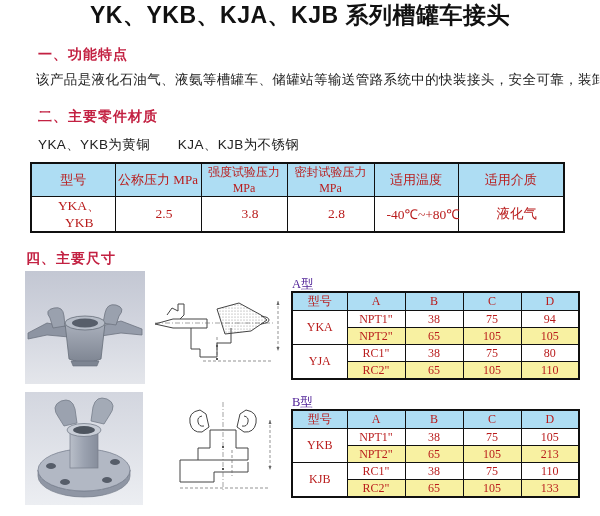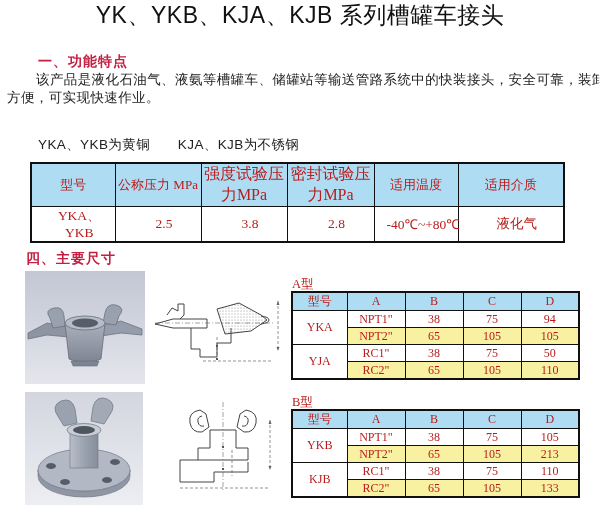--- a/index.html
+++ b/index.html
@@ -6,59 +6,59 @@
   body{background:#ffffff;}
   .page{
     position:relative; width:600px; height:516px; overflow:hidden;
     background:#ffffff;
     font-family:"Liberation Sans", sans-serif;
     color:#1a1a1a;
   }
   .abs{position:absolute;}
   .page-title{
     left:0; top:11; width:600px; text-align:center;
-    font-size:23px; font-weight:normal; letter-spacing:0.5px; color:#111;
+    font-size:23px; font-weight:bold; letter-spacing:0.5px; color:#111;
   }
   .sec-heading{
     font-size:14px; font-weight:bold; color:#c32142; letter-spacing:1px;
   }
   .body-text{
     font-size:13.5px; color:#222; letter-spacing:0.4px; white-space:nowrap;
   }
   
   table{border-collapse:collapse; table-layout:fixed;
         font-family:"Liberation Serif", serif; color:#b91c1c;}
   table.perf{width:533px; border:2px solid #101010;}
   table.perf th, table.perf td{border:1px solid #101010; text-align:center; padding:0;}
   table.perf th{height:26px; font-size:13px; font-weight:normal; background:#aeddf3;}
-  table.perf th.small{font-size:16px;}
+  table.perf th.small{font-size:12px;}
   table.perf td{height:25px; font-size:13.5px; background:#ffffff;padding-left:12px;}
   table.perf tr.yellow td{background:#f8f1a2;}
 
   table.dim{width:287px; border:2px solid #101010;}
   table.dim th, table.dim td{border:1px solid #101010; text-align:center; padding:0;}
   table.dim th{height:15px; font-size:12px; font-weight:normal; background:#aeddf3;}
   table.dim td{height:16px; font-size:12px; background:#ffffff;}
   table.dim tr.yellow td{background:#f8f1a2;}
   table.dim td.model{background:#ffffff; font-size:12px;}
 
-  .dim-label{font-family:"Liberation Serif", serif; font-size:12.5px; color:#b91c1c;}
+  .dim-label{font-family:"Liberation Serif", serif; font-size:12.5px; color:#4c1d95;}
   svg{display:block;}
 </style>
 </head>
 <body>
 
 <div class="page">
 
   <div class="abs page-title">YK、YKB、KJA、KJB 系列槽罐车接头</div>
 
-  <div class="abs sec-heading" style="left:38px; top:53px;">一、功能特点</div>
+  <div class="abs sec-heading" style="left:38px; top:46px;">一、功能特点</div>
   <div class="abs body-text" style="left:36px; top:71px;">该产品是液化石油气、液氨等槽罐车、储罐站等输送管路系统中的快装接头，安全可靠，装卸</div>
-  <div class="abs body-text" style="left:7px;  top:89px;">方便，可实现快速作业。</div>
-
+
+  <div class="abs sec-heading" style="left:38px; top:108px;">二、主要零件材质</div>
   <div class="abs body-text" style="left:38px; top:136px;">YKA、YKB为黄铜　　KJA、KJB为不锈钢</div>
 
 
   <table class="perf abs" style="left:30px; top:162px;">
     <colgroup>
       <col style="width:84px">
         <col style="width:86px">
         <col style="width:86px">
       <col style="width:87px">
         <col style="width:84px">
@@ -161,21 +161,21 @@
       <td>NPT2"</td>
       <td>65</td>
       <td>105</td>
       <td>105</td>
     </tr>
     <tr>
       <td class="model" rowspan="2">YJA</td>
       <td>RC1"</td>
       <td>38</td>
       <td>75</td>
-      <td>50</td>
+      <td>80</td>
     </tr>
     <tr class="yellow">
       <td>RC2"</td>
       <td>65</td>
       <td>105</td>
       <td>110</td>
     </tr>
   </tbody>
     </table>
 

